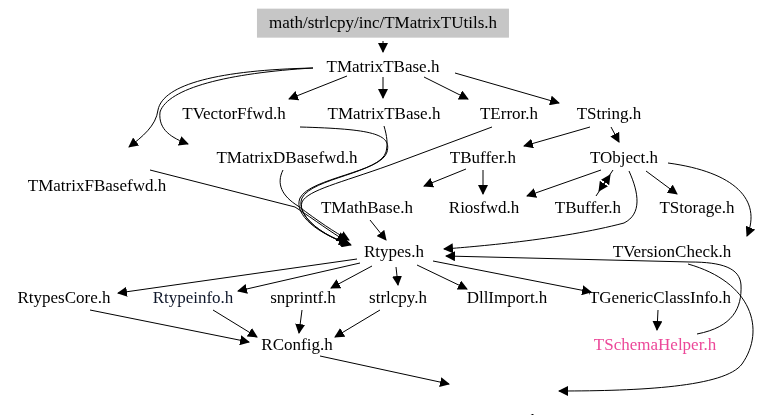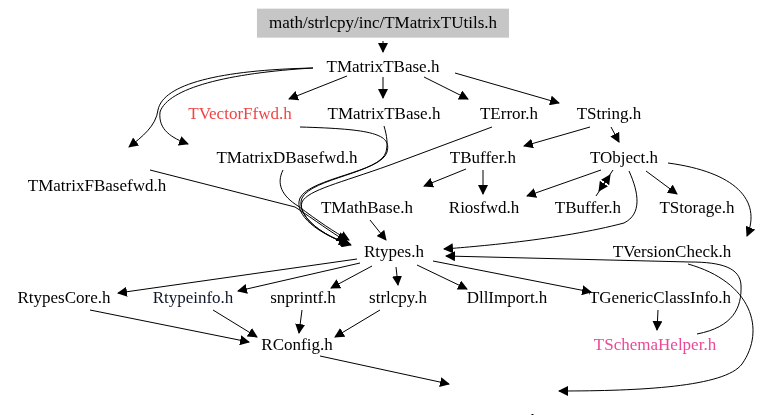--- a/index.html
+++ b/index.html
@@ -72,21 +72,21 @@
         <path d="M380,310 L335,337" class="edge" stroke="#000000" marker-end="url(#arrow)"></path>
         <path d="M320,356 L449,384" class="edge" stroke="#000000" marker-end="url(#arrow)"></path>
         <path d="M658,310 L657,330" class="edge" stroke="#000000" marker-end="url(#arrow)"></path>
         <path d="M697,334 C733,327 742,308 741,285 C740,268 722,262 690,262 L446,256" class="edge" stroke="#000000" marker-end="url(#arrow)"></path>
         <path d="M688,264 C752,282 766,330 742,364 C725,387 640,391 559,391" class="edge" stroke="#000000" marker-end="url(#arrow)"></path>
       </g>
   </svg>
   <div id="graph-nodes">
       <div class="node root" style="left: 383px; top: 23px; color: rgb(0, 0, 0); background: rgb(198, 198, 198);">math/strlcpy/inc/TMatrixTUtils.h</div>
       <div class="node" style="left: 383px; top: 67px; color: rgb(0, 0, 0);">TMatrixTBase.h</div>
-      <div class="node" style="left: 240px; top: 114px; color: #ef4444; text-align: center;">TVectorFfwd.h</div>
+      <div class="node" style="left: 234px; top: 114px; color: #000000; text-align: center;">TVectorFfwd.h</div>
       <div class="node" style="left: 384px; top: 114px; color: rgb(0, 0, 0);">TMatrixTBase.h</div>
       <div class="node" style="left: 509px; top: 114px; color: rgb(0, 0, 0);">TError.h</div>
       <div class="node" style="left: 609px; top: 114px; color: rgb(0, 0, 0);">TString.h</div>
       <div class="node" style="left: 97px; top: 158px; color: rgb(0, 0, 0); margin-top: 28px;">TMatrixFBasefwd.h</div>
       <div class="node" style="left: 287px; top: 158px; color: rgb(0, 0, 0);">TMatrixDBasefwd.h</div>
       <div class="node" style="left: 483px; top: 158px; color: rgb(0, 0, 0);">TBuffer.h</div>
       <div class="node" style="left: 624px; top: 158px; color: rgb(0, 0, 0);">TObject.h</div>
       <div class="node" style="left: 367px; top: 208px; color: rgb(0, 0, 0);">TMathBase.h</div>
       <div class="node" style="left: 484px; top: 208px; color: rgb(0, 0, 0);">Riosfwd.h</div>
       <div class="node" style="left: 588px; top: 208px; color: rgb(0, 0, 0);">TBuffer.h</div>

